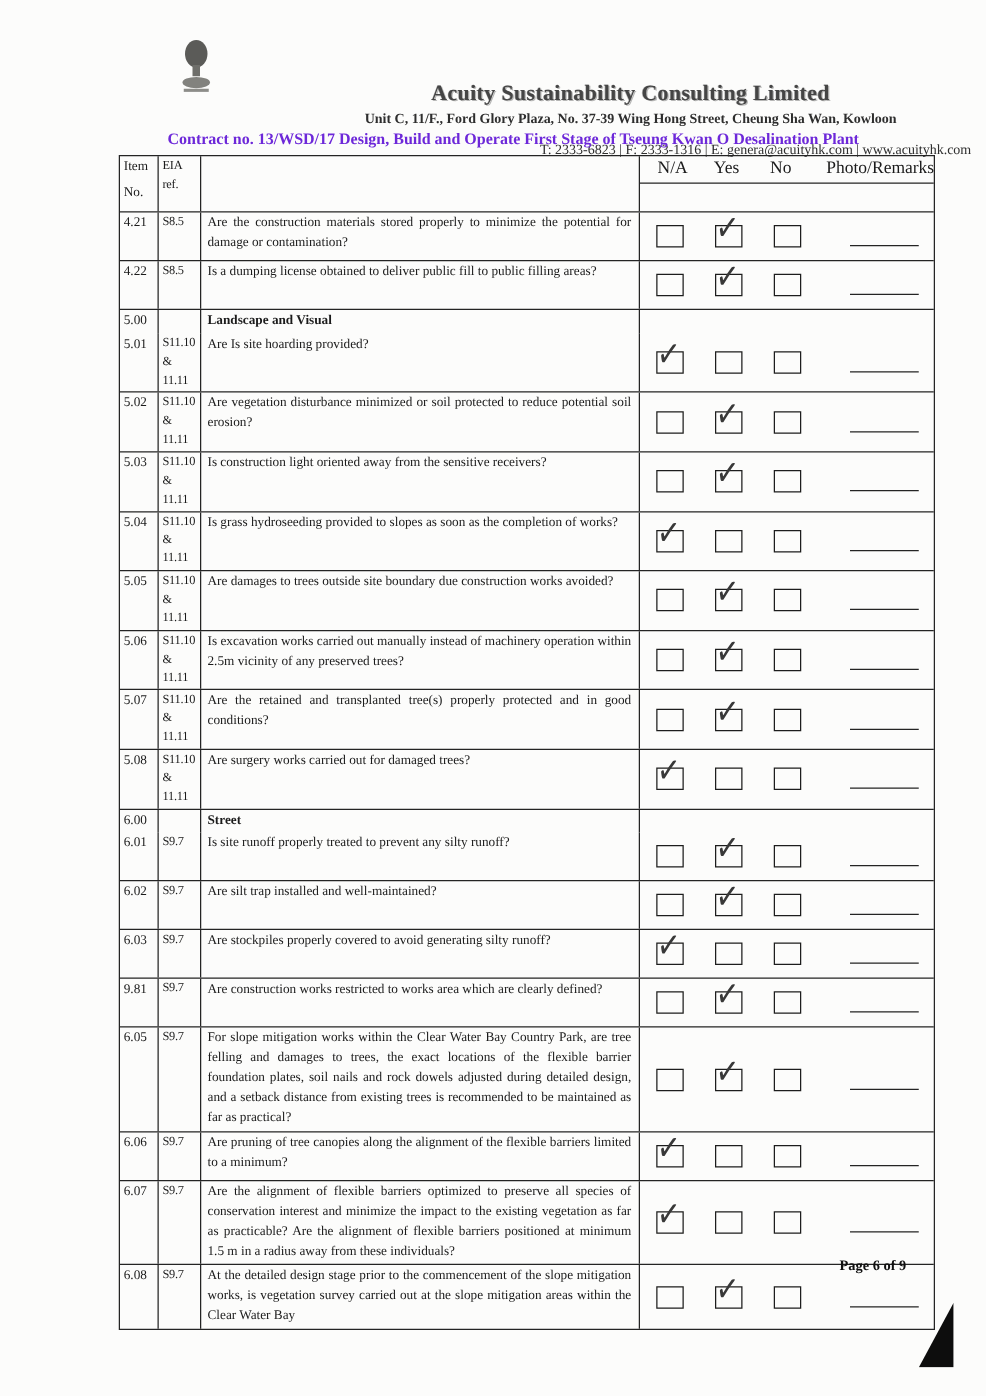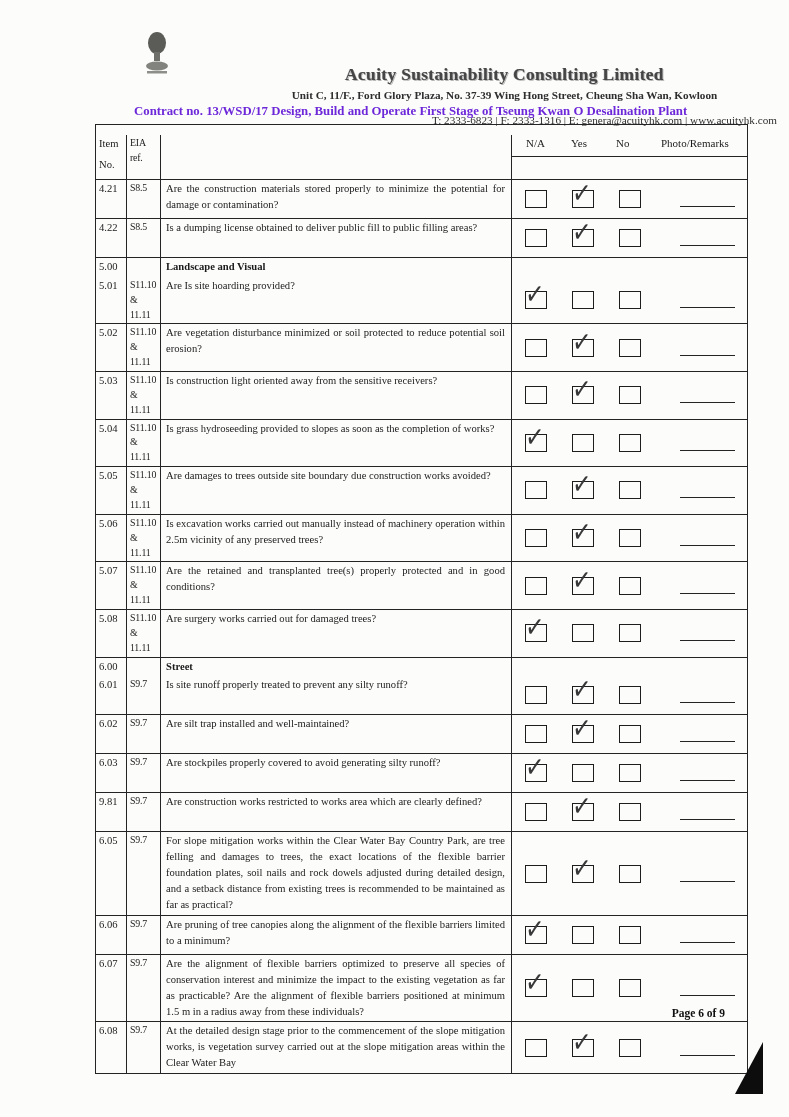--- a/index.html
+++ b/index.html
@@ -29,25 +29,25 @@
   .row-s{min-height:17px;border-bottom:none;}
   .row-s .c-q{font-weight:bold;}
 
   .c-marks{position:relative;display:flex;align-items:center;padding-left:13px;}
   .box{position:relative;flex:0 0 auto;width:20px;height:16px;border:1.6px solid #1d1d1d;margin-right:25px;background:transparent;}
   .tick{position:absolute;left:-4px;top:-16px;font-family:"DejaVu Sans",sans-serif;font-size:30px;font-weight:400;
         color:#383838;transform:scaleX(.72) rotate(7deg);transform-origin:40% 80%;pointer-events:none;}
   .rline{flex:0 0 auto;width:55px;margin-left:14px;margin-top:14px;border-bottom:1.3px solid #242424;height:1px;}
 
   
-  .thead{min-height:44px;margin-top:10px;}
+  .thead{min-height:44px;}
   .thead .c-item{display:flex;flex-direction:column;gap:5px;}
   .thead .c-marks{display:block;padding:0;position:relative;}
   .thead .c-marks::after{content:"";position:absolute;left:0;right:0;top:21px;border-top:1px solid #242424;}
-  .mh{display:flex;padding-left:14px;padding-top:2px;font-size:11px;}
+  .mh{display:flex;padding-left:14px;padding-top:2px;font-size:14px;}
   .mh span{width:45px;}
   .mh .photo{width:auto;}
 
   .footer{position:absolute;top:1007px;right:64px;font-size:11.5px;font-weight:bold;color:#101010;}
   .corner{position:absolute;top:1042px;right:26px;width:28px;height:52px;background:#0d0d0d;
           clip-path:polygon(100% 0,100% 100%,0 100%);}
 </style>
 </head>
 <body>
 

